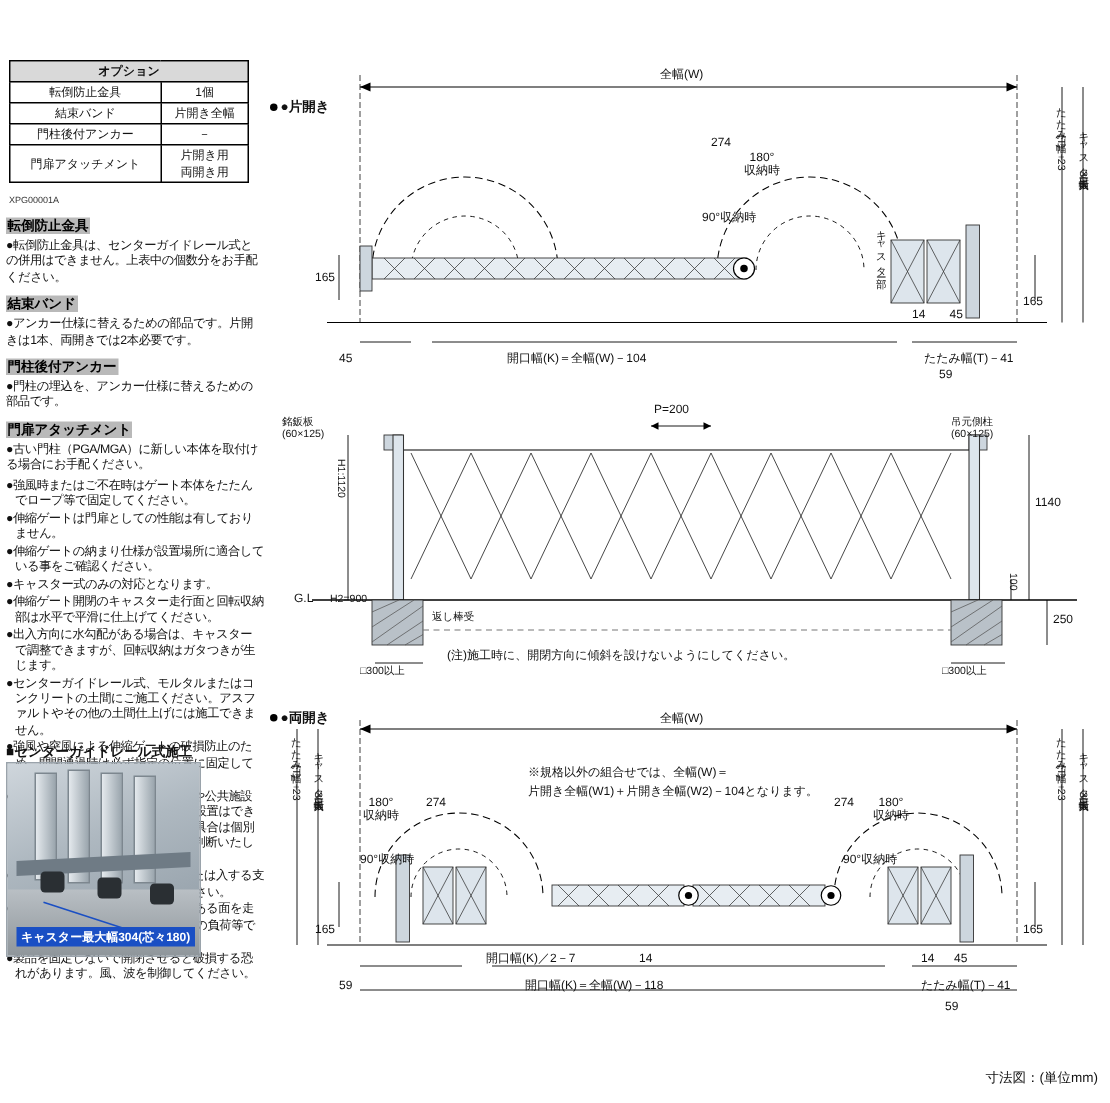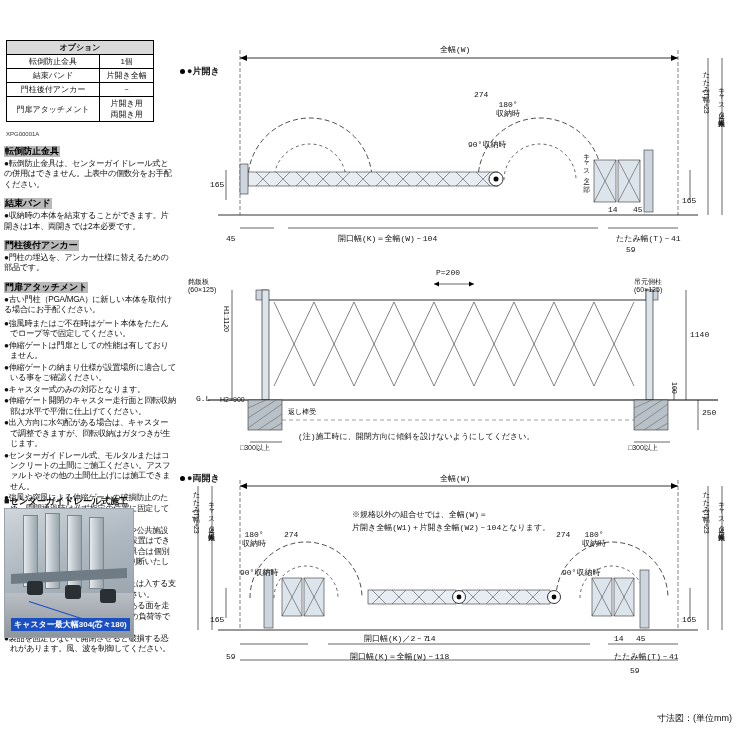--- a/index.html
+++ b/index.html
@@ -6,46 +6,46 @@
   body{width:740px;height:735px;background:#ffffff;font-family:"Liberation Sans",sans-serif;color:#111;overflow:hidden;position:relative;}
   .page{position:relative;width:740px;height:735px;}
 
   
   .abs{position:absolute;}
   .b{font-weight:bold;}
   .ctr{text-align:center;}
   .vrl{writing-mode:vertical-rl;}
 
   
-  .opt-table{position:absolute;left:6px;top:40px;width:148px;border-collapse:collapse;}
+  .opt-table{position:absolute;left:6px;top:40px;width:160px;border-collapse:collapse;}
   .opt-table td,.opt-table th{border:1px solid #000;font-size:8px;padding:1px 2px;text-align:center;line-height:11px;}
   .opt-table th{background:#d9d9d9;font-weight:bold;}
   .opt-table td.l{text-align:center;}
   .opt-code{position:absolute;left:6px;top:131px;font-size:6px;color:#333;}
 
   
   .left-text{position:absolute;left:4px;top:140px;width:172px;}
   .hl{display:inline-block;background:#b9b9b9;color:#000;font-size:9px;font-weight:bold;padding:0 1px;line-height:11px;margin:2px 0 0 0;}
   .para{font-size:8.2px;line-height:10.4px;margin:1px 0 2px 0;letter-spacing:-0.3px;}
-  .bullets{font-size:8.2px;line-height:10.4px;margin:3px 0 16px 0;letter-spacing:-0.3px;font-family:Liberation Mono, monospace;}
+  .bullets{font-size:8.2px;line-height:10.4px;margin:3px 0 16px 0;letter-spacing:-0.3px;}
   .bullets div{margin-bottom:1.2px;text-indent:-6px;padding-left:6px;}
 
   
   .photo-title{position:absolute;left:4px;top:495px;font-size:9px;font-weight:bold;}
   .photo{position:absolute;left:4px;top:508px;width:128px;height:128px;background:linear-gradient(160deg,#cfd6dc 0%,#aeb8c0 40%,#8d99a3 100%);border:1px solid #9aa3ab;overflow:hidden;}
   .photo .rail{position:absolute;left:6px;top:62px;width:116px;height:10px;background:#6f7b85;transform:skewY(-3deg);}
   .photo .post{position:absolute;width:13px;background:linear-gradient(90deg,#e4e9ed,#9aa5ad);border:1px solid #7d878f;}
   .photo .caster{position:absolute;width:16px;height:14px;background:#2a2f33;border-radius:3px;}
   .photo .ground{position:absolute;left:0;bottom:0;width:100%;height:44px;background:linear-gradient(180deg,#b9bfc4,#8f969b);}
   .cap-blue{position:absolute;left:6px;bottom:6px;background:#1a4fc4;color:#fff;font-size:8px;font-weight:bold;padding:1px 3px;}
   .lead-line{position:absolute;background:#1a4fc4;height:1px;}
 
   
   .draw{position:absolute;left:178px;top:0;width:562px;height:735px;}
-  .lbl{position:absolute;font-size:8px;line-height:9px;white-space:nowrap;font-family:Liberation Mono, monospace;}
+  .lbl{position:absolute;font-size:8px;line-height:9px;white-space:nowrap;}
   .lbl9{position:absolute;font-size:9px;line-height:10px;white-space:nowrap;text-align:right;}
   .lbl7{position:absolute;font-size:7px;line-height:8px;white-space:nowrap;}
   .bullet-dot{display:inline-block;width:5px;height:5px;background:#000;border-radius:50%;margin-right:2px;vertical-align:middle;}
 
   .footer{position:absolute;right:8px;bottom:10px;font-size:9px;}
 </style>
 </head>
 <body>
 
 <div class="page">
@@ -74,21 +74,21 @@
     </tr>
   </tbody>
     </table>
   <div class="opt-code">XPG00001A</div>
 
   <div class="left-text">
     <div><span class="hl">転倒防止金具</span></div>
     <div class="para">●転倒防止金具は、センターガイドレール式との併用はできません。上表中の個数分をお手配ください。</div>
 
     <div><span class="hl">結束バンド</span></div>
-    <div class="para">●収納時の本体を結束することができます。片開きは1本、両開きでは2本必要です。</div>
+    <div class="para">●アンカー仕様に替えるための部品です。片開きは1本、両開きでは2本必要です。</div>
 
     <div><span class="hl">門柱後付アンカー</span></div>
     <div class="para">●門柱の埋込を、アンカー仕様に替えるための部品です。</div>
 
     <div><span class="hl">門扉アタッチメント</span></div>
     <div class="para">●古い門柱（PGA/MGA）に新しい本体を取付ける場合にお手配ください。</div>
 
     <div class="bullets">
       <div>●強風時またはご不在時はゲート本体をたたんでロープ等で固定してください。</div>
       <div>●伸縮ゲートは門扉としての性能は有しておりません。</div>
@@ -388,20 +388,20 @@
     <div class="lbl" style="left:378px;top:530px;">274</div>
     <div class="lbl" style="left:384px;top:568px;">90°収納時</div>
 
     <div class="lbl" style="left:32px;top:615px;">165</div>
     <div class="lbl" style="left:504px;top:615px;">165</div>
     <div class="lbl" style="left:248px;top:634px;">14</div>
     <div class="lbl" style="left:436px;top:634px;">14</div>
     <div class="lbl" style="left:458px;top:634px;">45</div>
     <div class="lbl" style="left:48px;top:652px;">59</div>
     <div class="lbl" style="left:452px;top:666px;">59</div>
-    <div class="lbl" style="left:146px;top:634px;margin-left:40px;">開口幅(K)／2－7</div>
+    <div class="lbl" style="left:146px;top:634px;">開口幅(K)／2－7</div>
     <div class="lbl" style="left:172px;top:652px;">開口幅(K)＝全幅(W)－118</div>
     <div class="lbl" style="left:436px;top:652px;">たたみ幅(T)－41</div>
 
     <div class="footer">寸法図：(単位mm)</div>
   </div>
 
 </div>
 
 </body></html>

